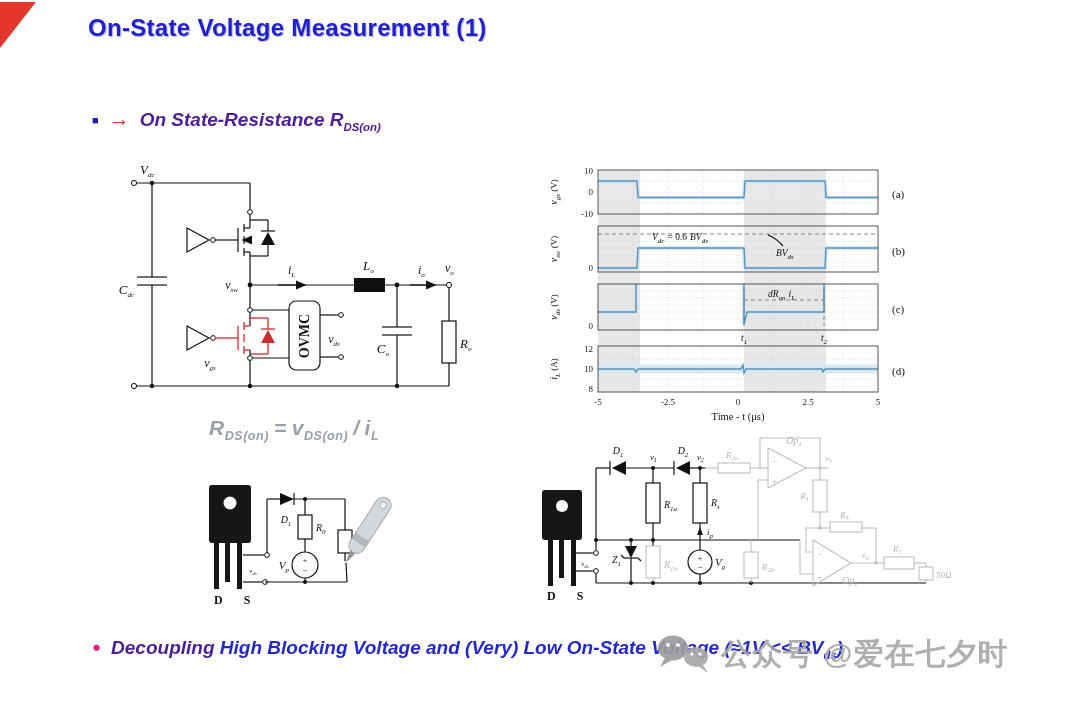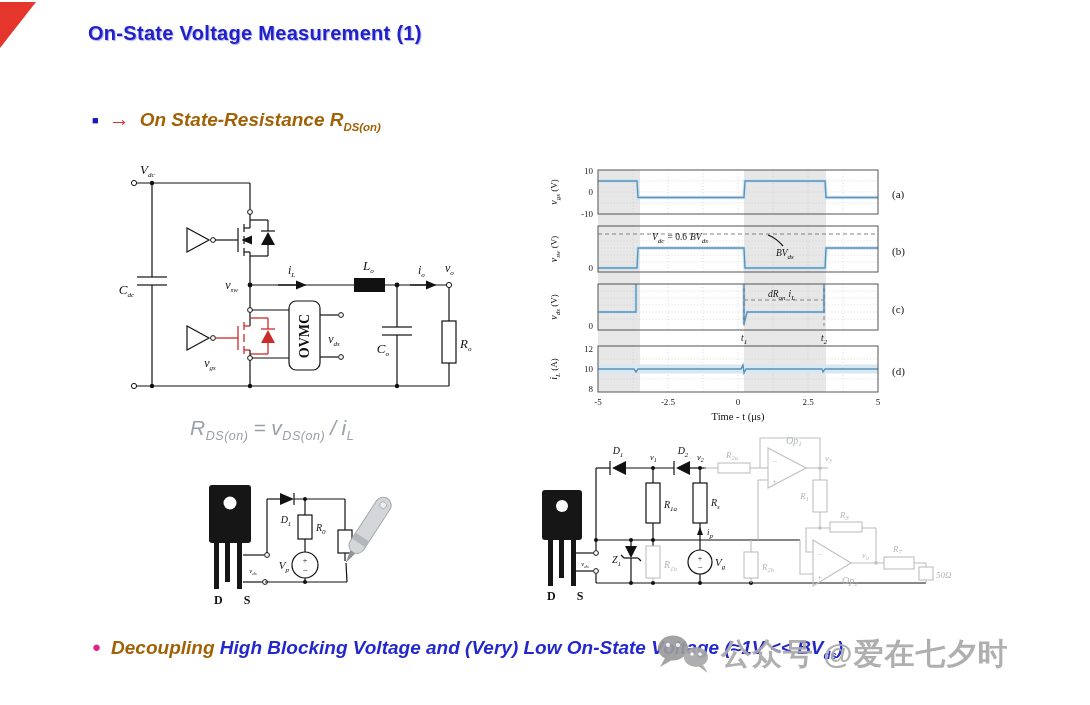--- a/index.html
+++ b/index.html
@@ -1,33 +1,33 @@
 <!DOCTYPE html>
 <html><head>
 <meta charset="utf-8">
 <style>
   html,body{margin:0;padding:0;background:#888;}
   .slide{position:relative;width:1090px;height:705px;background:#ffffff;overflow:hidden;
          font-family:"Liberation Sans",sans-serif;}
   .corner-mark{position:absolute;left:0;top:2px;width:0;height:0;
          border-left:36px solid #e5362b;border-bottom:46px solid transparent;}
-  .title{position:absolute;left:88px;top:22px;margin:0;font-size:20px;font-weight:bold;
+  .title{position:absolute;left:88px;top:14px;margin:0;font-size:24px;font-weight:bold;
          color:#2121cc;letter-spacing:.3px;text-shadow:1px 1px 1px rgba(80,80,210,.45);}
   .bullet{position:absolute;display:flex;align-items:baseline;gap:10px;
           font-style:italic;font-weight:bold;font-size:19px;white-space:nowrap;}
   .bullet.top{left:92px;top:107px;}
   .bullet.bottom{left:92px;top:637px;}
   .marker-sq{font-size:11px;color:#1a1abb;font-style:normal;position:relative;top:-2px;}
   .marker-dot{font-size:15px;color:#e0218a;font-style:normal;position:relative;top:-2px;}
   .blue-it{color:#2328cc;}
-  .red-it{color:#a16207;}
+  .red-it{color:#4c1d95;}
   .arrow{color:#e03131;font-style:normal;font-size:21px;font-weight:bold;}
   sub{font-size:.6em;}
-  .formula{position:absolute;left:190px;top:416px;font-size:21px;font-style:italic;
-           font-weight:normal;color:#9aa0a8;letter-spacing:.5px;}
+  .formula{position:absolute;left:209px;top:416px;font-size:21px;font-style:italic;
+           font-weight:bold;color:#9aa0a8;letter-spacing:.5px;}
   .formula .sp{padding:0 5px;}
   .watermark{position:absolute;left:656px;top:633px;display:flex;align-items:center;gap:7px;
              color:#a9a9a9;font-size:30px;font-weight:bold;letter-spacing:1px;opacity:.92;
              font-family:"Liberation Sans",sans-serif;white-space:nowrap;}
   svg .w{stroke:#111;fill:none;stroke-width:1.2;}
   svg .wr{stroke:#cc2b2b;fill:none;stroke-width:1.3;}
   svg .wg{stroke:#bcc0c2;fill:none;stroke-width:1.1;}
   svg .lbl{font-family:"Liberation Serif",serif;font-style:italic;fill:#111;}
   svg .lblg{font-family:"Liberation Serif",serif;font-style:italic;fill:#b3b7b9;}
   svg .rm{font-family:"Liberation Serif",serif;font-style:normal;fill:#111;}

